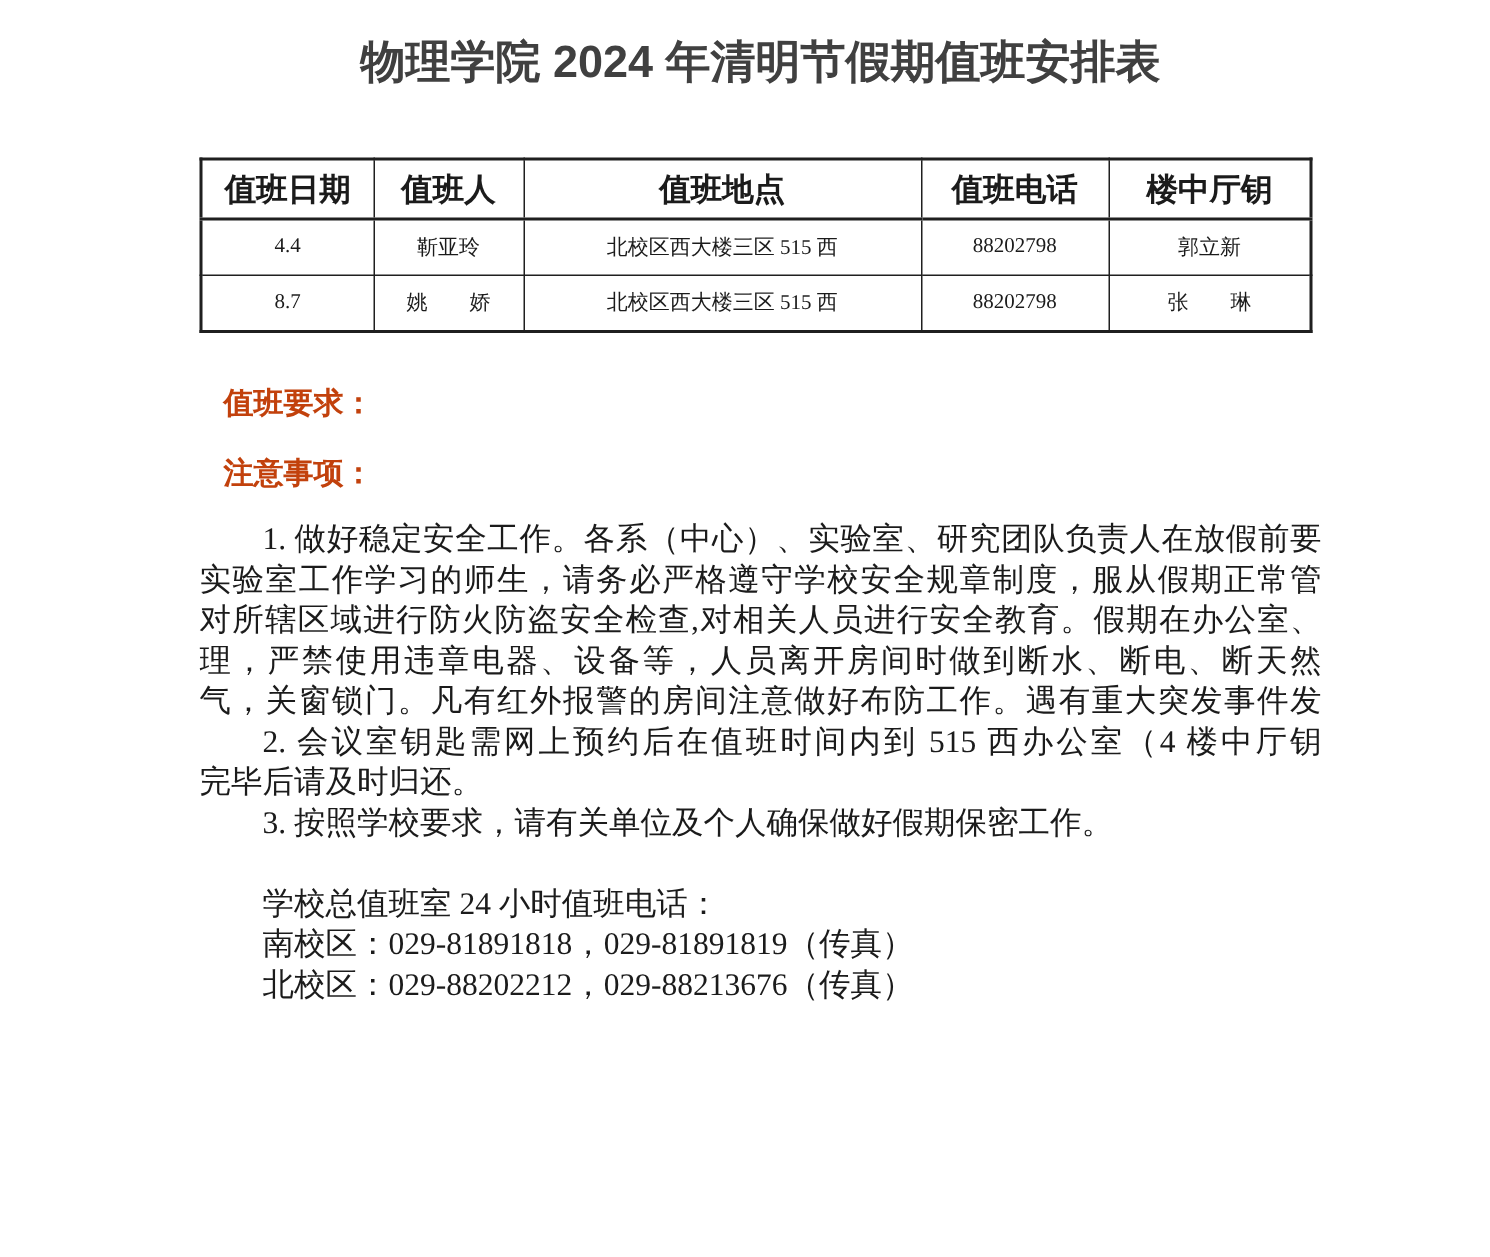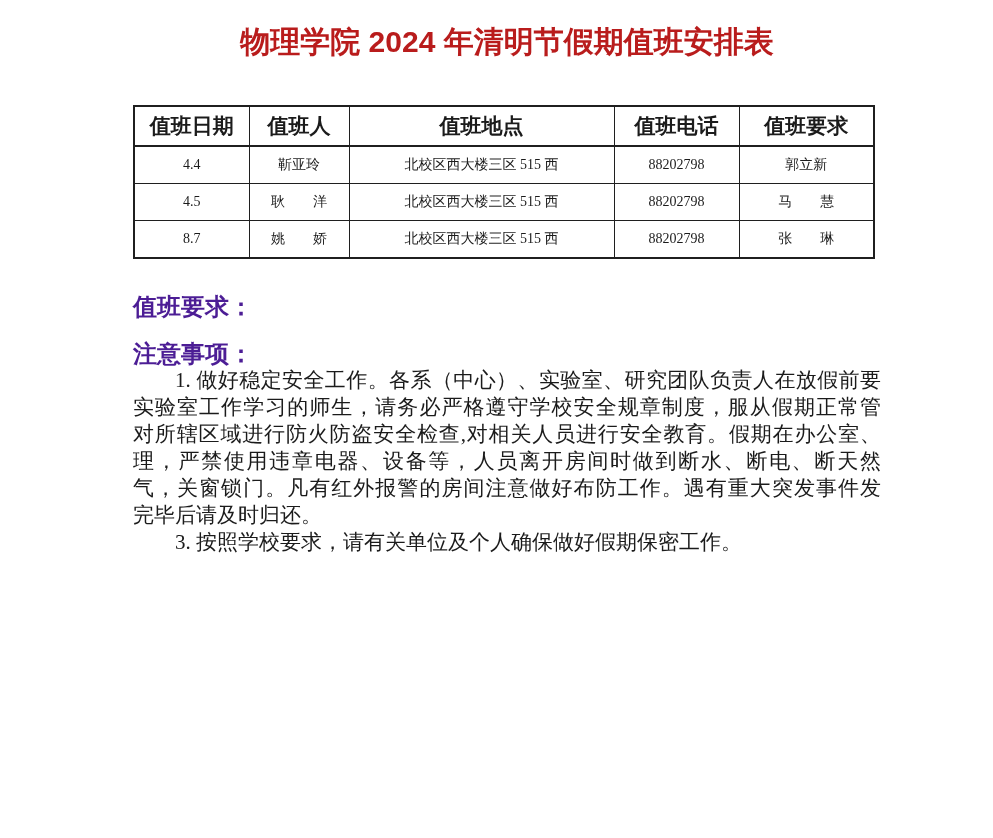--- a/index.html
+++ b/index.html
@@ -15,21 +15,21 @@
     background: #ffffff;
     color: #1b1b1b;
   }
   .doc-title {
     margin: 0;
     font-family: "Liberation Sans", sans-serif;
     font-weight: bold;
     font-size: 30px;
     line-height: 40px;
     text-align: center;
-    color: #b91c1c;
+    color: #404040;
   }
   table.duty-table {
     width: 740px;
     margin-top: 43px;
     border-collapse: collapse;
     table-layout: fixed;
     border: 2.5px solid #1f1f1f;
   }
   .duty-table th, .duty-table td {
     border: 1.5px solid #1f1f1f;
@@ -44,26 +44,26 @@
     font-size: 21px;
     height: 38px;
     border-bottom: 2px solid #1f1f1f;
   }
   .duty-table td {
     font-family: "Liberation Serif", serif;
     font-size: 14px;
     height: 36px;
   }
   .sec-heading {
-    margin: 0;
+    margin: 16px;
     font-family: "Liberation Sans", sans-serif;
     font-weight: bold;
-    font-size: 24px;
+    font-size: 20px;
     line-height: 27px;
-    color: #4c1d95;
+    color: #c2410c;
   }
   .sec-requirements .sec-heading { margin-top: 34px; }
   .sec-notes .sec-heading { margin-top: 20px; }
   .para { margin: 0; }
   .tline {
     font-family: "Liberation Serif", serif;
     font-size: 21px;
     line-height: 27px;
     white-space: nowrap;
     overflow: hidden;
@@ -92,37 +92,30 @@
       <col style="width:265px">
       <col style="width:125px">
       <col style="width:135px">
     </colgroup>
     <thead>
       <tr>
         <th>值班日期</th>
         <th>值班人</th>
         <th>值班地点</th>
         <th>值班电话</th>
-        <th>值班要求</th>
+        <th>楼中厅钥</th>
       </tr>
     </thead>
     <tbody>
         <tr>
           <td>4.4</td>
           <td>靳亚玲</td>
           <td>北校区西大楼三区 515 西</td>
           <td>88202798</td>
           <td>郭立新</td>
-        </tr>
-        <tr>
-          <td>4.5</td>
-          <td>耿　　洋</td>
-          <td>北校区西大楼三区 515 西</td>
-          <td>88202798</td>
-          <td>马　　慧</td>
         </tr>
         <tr>
           <td>8.7</td>
           <td>姚　　娇</td>
           <td>北校区西大楼三区 515 西</td>
           <td>88202798</td>
           <td>张　　琳</td>
         </tr>
       </tbody>
   </table>
@@ -134,21 +127,27 @@
   <section class="sec-notes">
     <h2 class="sec-heading">注意事项：</h2>
     <div class="para">
         <div class="tline first">1. 做好稳定安全工作。各系（中心）、实验室、研究团队负责人在放假前要</div>
         <div class="tline">实验室工作学习的师生，请务必严格遵守学校安全规章制度，服从假期正常管</div>
         <div class="tline">对所辖区域进行防火防盗安全检查,对相关人员进行安全教育。假期在办公室、</div>
         <div class="tline">理，严禁使用违章电器、设备等，人员离开房间时做到断水、断电、断天然</div>
         <div class="tline">气，关窗锁门。凡有红外报警的房间注意做好布防工作。遇有重大突发事件发</div>
       </div>
     <div class="para">
+        <div class="tline first">2. 会议室钥匙需网上预约后在值班时间内到 515 西办公室（4 楼中厅钥</div>
         <div class="tline last">完毕后请及时归还。</div>
       </div>
     <div class="para">
         <div class="tline first last">3. 按照学校要求，请有关单位及个人确保做好假期保密工作。</div>
       </div>
   </section>
 
+  <div class="footer">
+      <div class="tline first">学校总值班室 24 小时值班电话：</div>
+      <div class="tline">南校区：029-81891818，029-81891819（传真）</div>
+      <div class="tline last">北校区：029-88202212，029-88213676（传真）</div>
+    </div>
 
 </div>
 
 </body></html>

